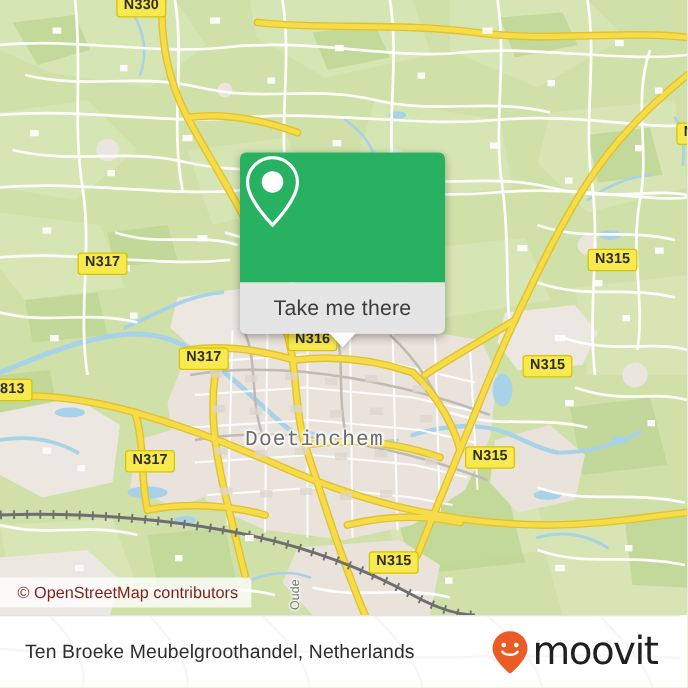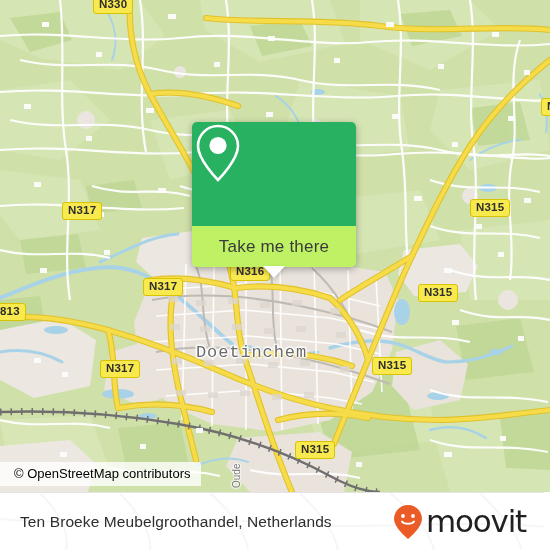--- a/index.html
+++ b/index.html
@@ -59,42 +59,42 @@
     box-shadow:0 2px 7px rgba(0,0,0,.32);
     overflow:visible;
     z-index:40;
   }
   .popup-head{
     background:#27b161;
     height:104px;border-radius:5px 5px 0 0;
     display:flex;align-items:center;justify-content:center;
   }
   .popup-body{
-    background:#bef264;border-radius:0 0 5px 5px;
+    background:#e5e5e5;border-radius:0 0 5px 5px;
     height:41px;display:flex;align-items:center;justify-content:center;
     position:relative;
   }
   .popup-body .cta{
     color:#3b3b3b;font-size:17px;letter-spacing:.2px;
   }
   .popup-tail{
     position:absolute;left:50%;bottom:-11px;margin-left:-11px;
     width:0;height:0;
     border-left:11px solid transparent;
     border-right:11px solid transparent;
     border-top:12px solid #fdfdfd;
     filter:drop-shadow(0 2px 2px rgba(0,0,0,.18));
   }
 
   
   .attrib{
     position:absolute;left:0;top:462px;
     background:rgba(255,255,255,.78);
     padding:4px 10px 5px 14px;
-    font-size:13px;color:#000000;
+    font-size:13px;color:#7f1d1d;
     z-index:30;border-radius:0 3px 0 0;
   }
 
   
   .footer{
     position:absolute;left:0;top:492px;width:544px;height:58px;
     background:#ffffff;border-top:1px solid #e4e4e4;
     display:flex;align-items:center;justify-content:space-between;
     padding:0 18px 0 20px;box-sizing:border-box;
     overflow:hidden;

